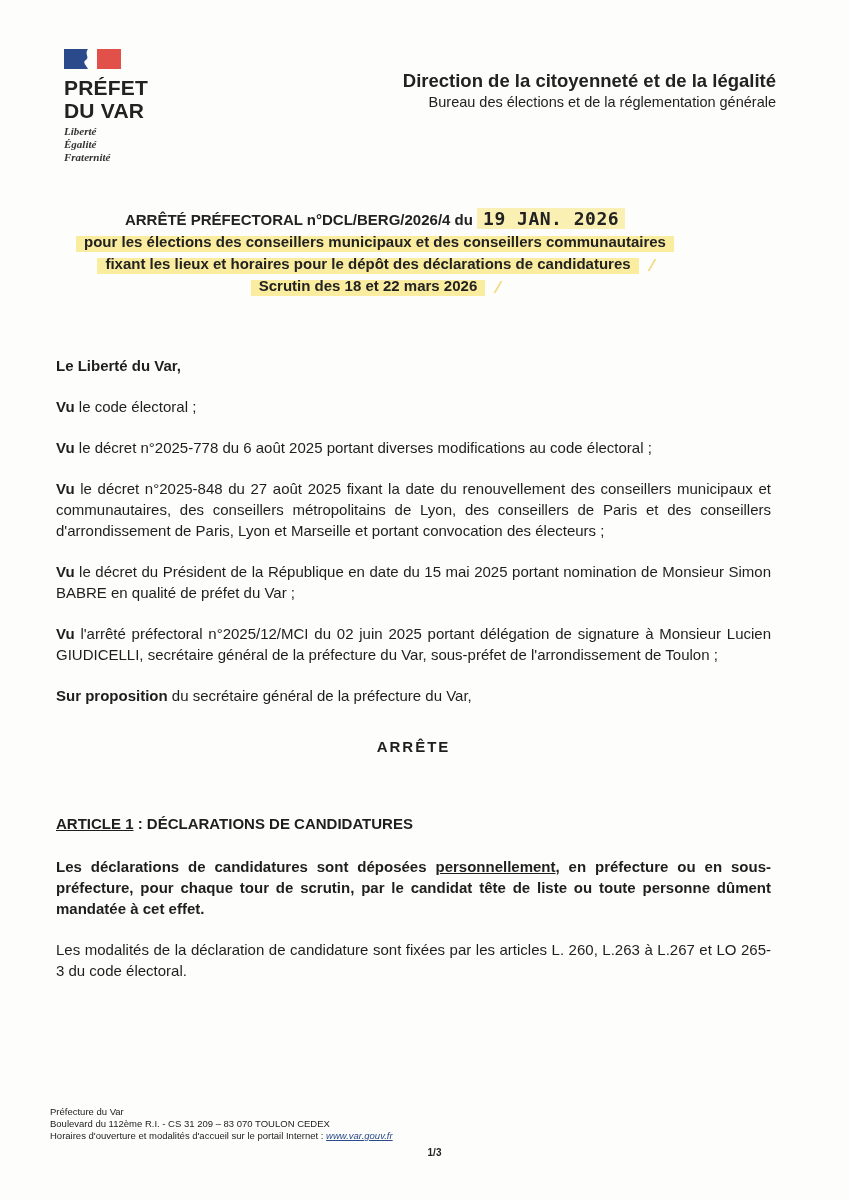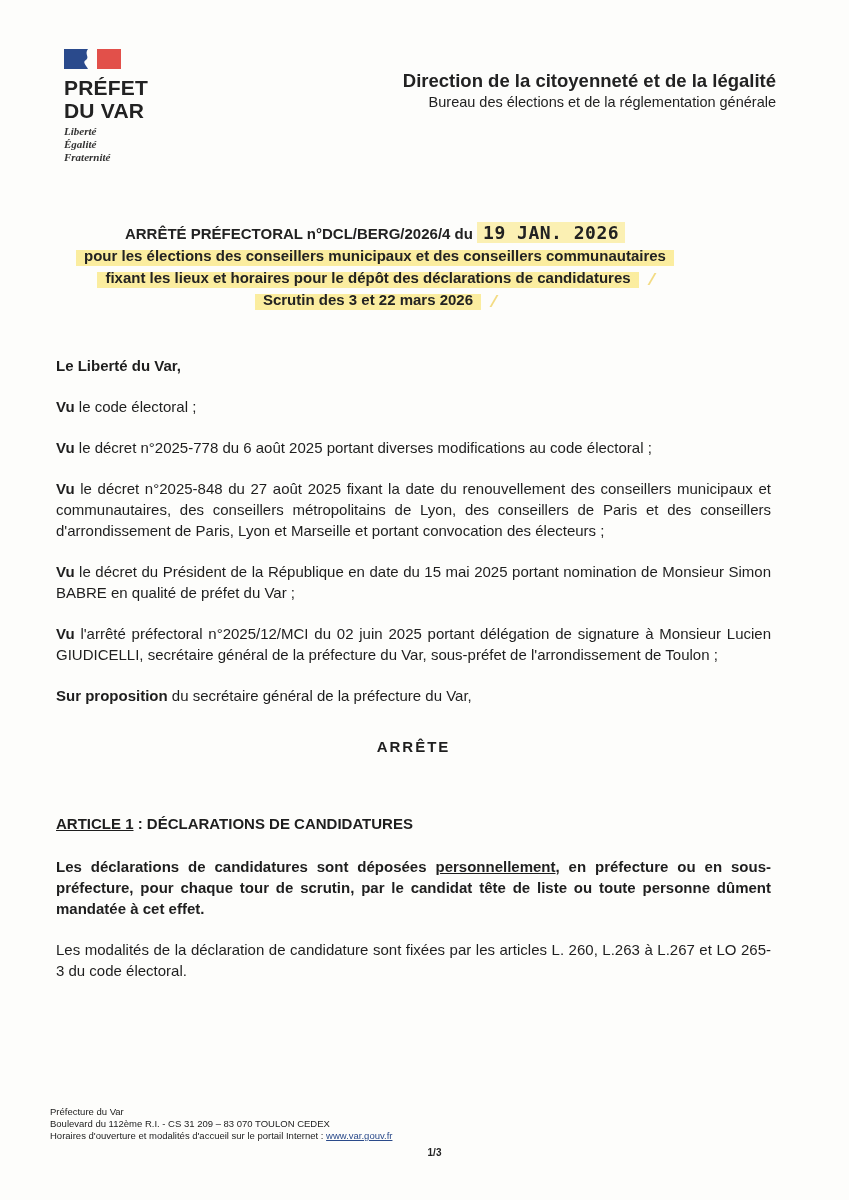--- a/index.html
+++ b/index.html
@@ -11,40 +11,40 @@
   .flag { left: 64px; top: 49px; width: 57px; height: 20px; }
   .prefet { left: 64px; top: 76px; font-weight: bold; font-size: 21px; line-height: 23px; color: #222; letter-spacing: 0.2px; }
   .devise { left: 64px; top: 125px; font-family: "Liberation Serif", "DejaVu Serif", serif; font-style: italic; font-weight: bold; font-size: 11px; line-height: 13px; color: #333; }
 
   
   .dir { right: 73px; top: 70px; text-align: right; }
   .dir-title { font-weight: bold; font-size: 18.5px; color: #222; line-height: 22px; }
   .dir-sub { font-size: 14.5px; color: #222; line-height: 20px; }
 
   
-  .title { left: 0; width: 750px; top: 222px; text-align: center; font-weight: bold; font-size: 15px; line-height: 22px; color: #222; }
+  .title { left: 0; width: 750px; top: 208px; text-align: center; font-weight: bold; font-size: 15px; line-height: 22px; color: #222; }
   .title .line { display: inline-block; padding: 0 8px; background: linear-gradient(180deg, rgba(255,255,255,0) 25%, rgba(250,230,120,0.7) 25%, rgba(250,230,120,0.7) 95%, rgba(255,255,255,0) 95%); }
   .title .line.first { background: none; }
   .stamp { font-family: "DejaVu Sans Mono", "Liberation Mono", monospace; font-weight: bold; font-size: 18px; letter-spacing: 0.5px; background: rgba(250,230,120,0.55); padding: 0 6px; }
   .stroke { display: inline-block; width: 8px; height: 12px; border-right: 2px solid rgba(240,210,100,0.8); transform: skewX(-30deg); margin-left: 4px; vertical-align: middle; }
 
   
   .body { left: 56px; width: 715px; top: 355px; font-size: 15px; line-height: 21px; color: #1e1e1e; }
   .body p { margin: 0 0 20px 0; text-align: justify; }
   .body p.greet { font-weight: bold; margin-bottom: 20px; }
   .vu { font-weight: bold; }
   .arrete { text-align: center !important; font-weight: bold; letter-spacing: 2px; margin-top: 30px !important; margin-bottom: 56px !important; }
   .article-h { font-weight: bold; margin-bottom: 22px !important; }
   .article-h .u { text-decoration: underline; }
   .bold-p { font-weight: bold; }
   .bold-p .u { text-decoration: underline; }
 
   
   .footer { left: 50px; top: 1106px; font-size: 9.5px; line-height: 12px; color: #222; }
-  .footer a { color: #2a4a8a; text-decoration: underline; }
+  .footer a { color: #2a4a8a; text-decoration: underline; font-style: italic; }
   .page { left: 0; width: 849px; top: 1147px; text-align: center; font-size: 10px; font-weight: bold; color: #222; padding-left: 20px; box-sizing: border-box;}
 </style>
 </head>
 <body>
 
 <svg class="abs flag" viewBox="0 0 57 20">
   <rect x="0" y="0" width="24" height="20" fill="#2a4a8c"></rect>
   <rect x="33" y="0" width="24" height="20" fill="#e2504a"></rect>
   <path d="M24 0 C20 5, 26 8, 22 11 C18 13, 22 16, 24 20 L33 20 C30 15, 34 10, 31 6 C29 3, 33 1, 33 0 Z" fill="#fdfdfb"></path>
 </svg>
@@ -65,21 +65,21 @@
 
 <div class="abs title">
   <div>
     <span class="line first">
       <span>ARRÊTÉ PRÉFECTORAL n°DCL/BERG/2026/4 du</span>
       <span class="stamp">19 JAN. 2026</span>
     </span>
   </div>
   <div><span class="line">pour les élections des conseillers municipaux et des conseillers communautaires</span></div>
   <div><span class="line">fixant les lieux et horaires pour le dépôt des déclarations de candidatures</span><span class="stroke"></span></div>
-  <div><span class="line">Scrutin des 3 et 22 mars 2026</span><span class="stroke"></span></div>
+  <div><span class="line">Scrutin des 18 et 22 mars 2026</span><span class="stroke"></span></div>
 </div>
 
 <div class="abs body">
   <p class="greet">Le Liberté du Var,</p>
 
   <p><span class="vu">Vu</span><span> le code électoral ;</span></p>
   <p><span class="vu">Vu</span><span> le décret n°2025-778 du 6 août 2025 portant diverses modifications au code électoral ;</span></p>
   <p><span class="vu">Vu</span><span> le décret n°2025-848 du 27 août 2025 fixant la date du renouvellement des conseillers municipaux et communautaires, des conseillers métropolitains de Lyon, des conseillers de Paris et des conseillers d'arrondissement de Paris, Lyon et Marseille et portant convocation des électeurs ;</span></p>
   <p><span class="vu">Vu</span><span> le décret du Président de la République en date du 15 mai 2025 portant nomination de Monsieur Simon BABRE en qualité de préfet du Var ;</span></p>
   <p><span class="vu">Vu</span><span> l'arrêté préfectoral n°2025/12/MCI du 02 juin 2025 portant délégation de signature à Monsieur Lucien GIUDICELLI, secrétaire général de la préfecture du Var, sous-préfet de l'arrondissement de Toulon ;</span></p>

